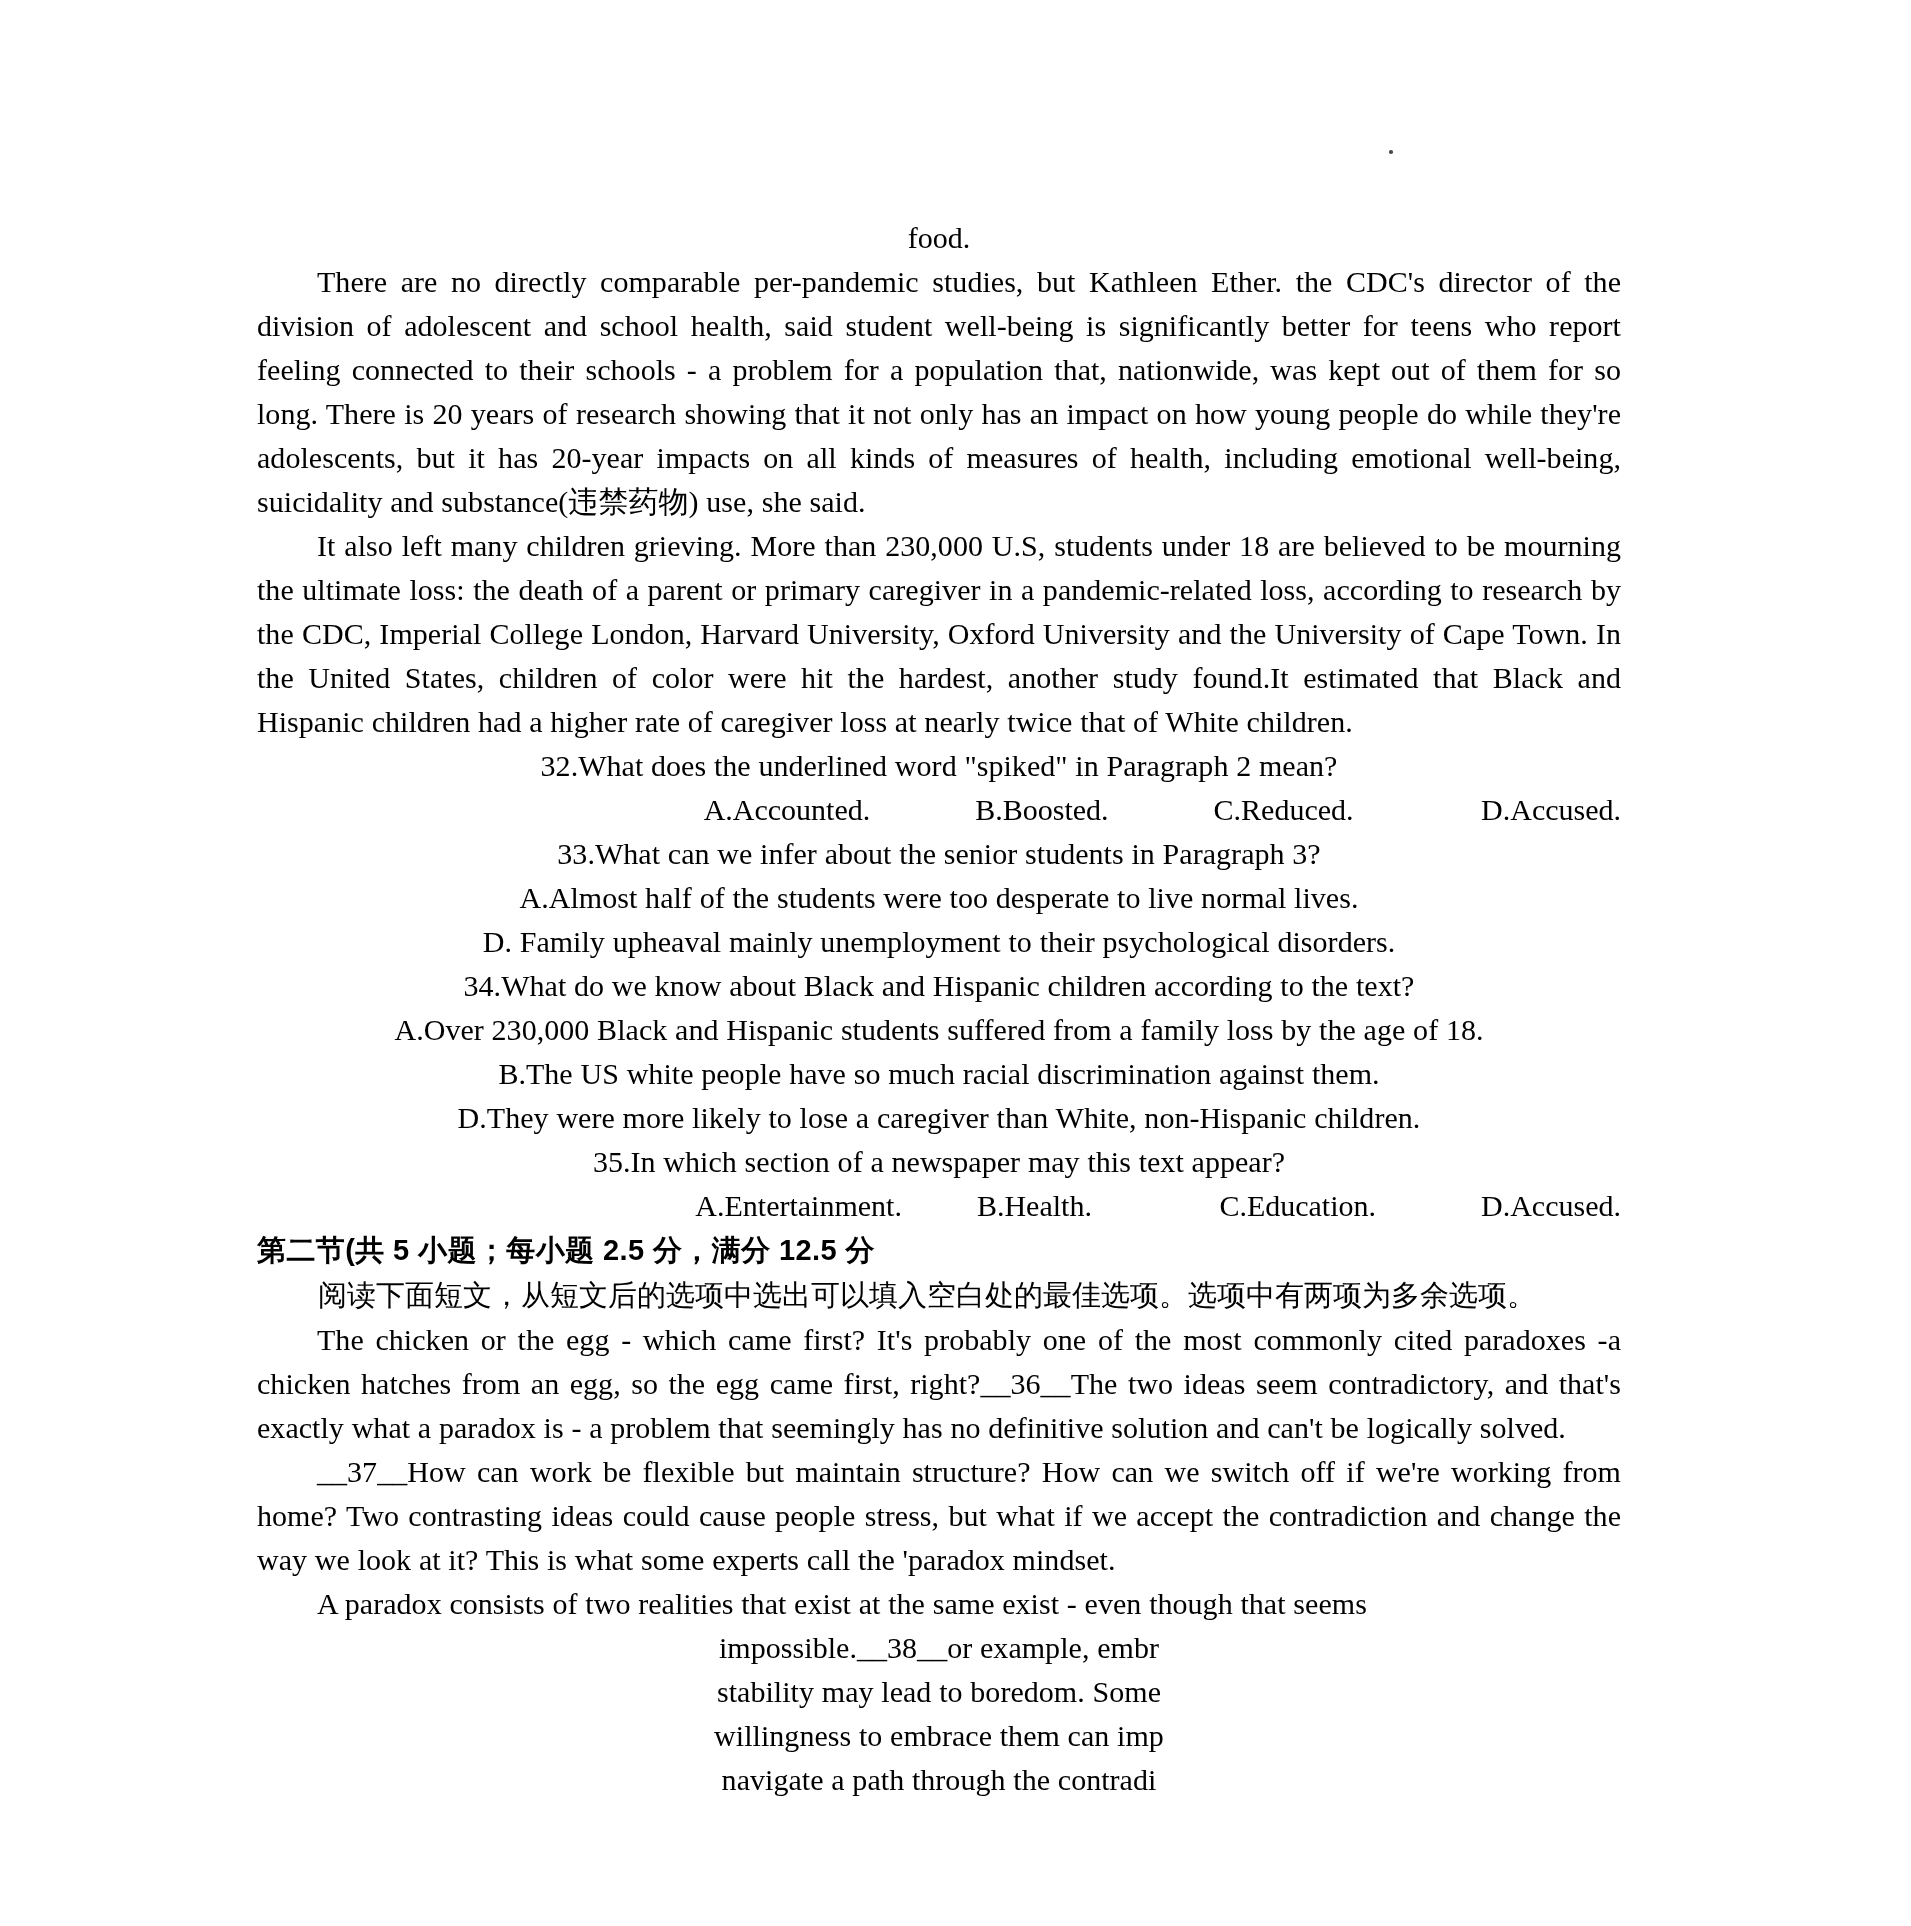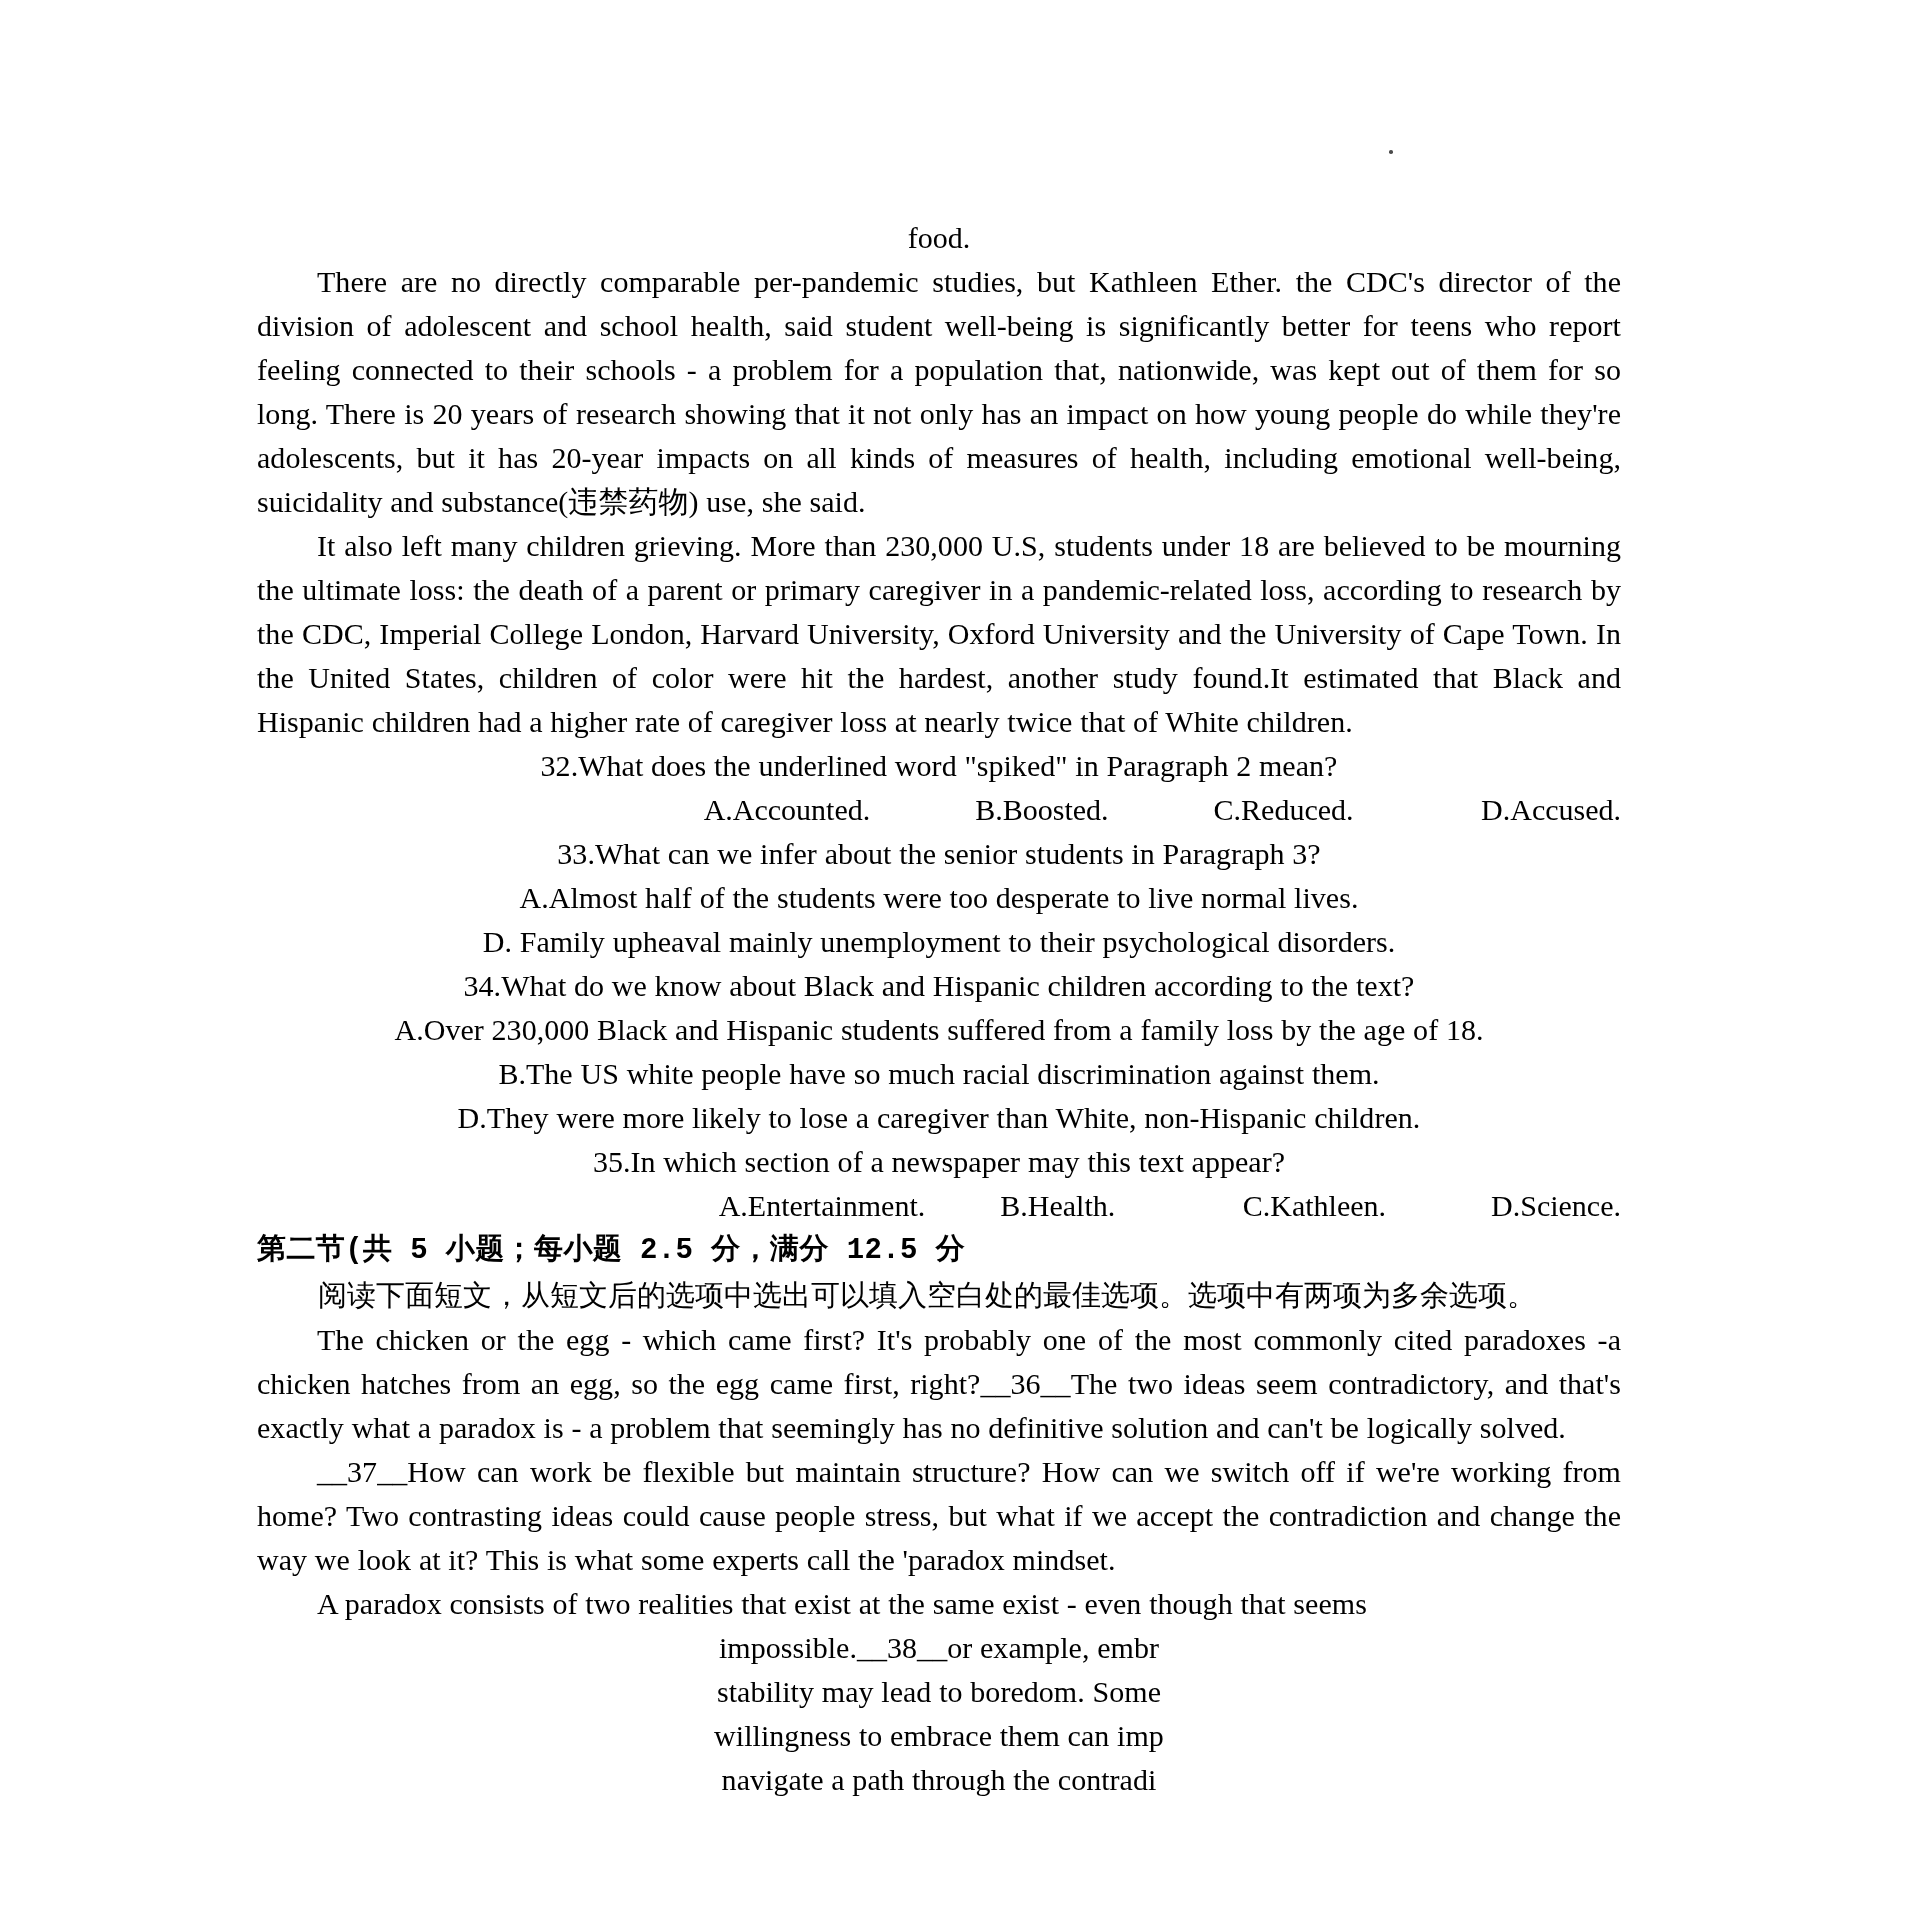--- a/index.html
+++ b/index.html
@@ -47,21 +47,21 @@
 
   .opts {
     font-size: 30px;
     line-height: 44px;
     margin: 0;
     white-space: pre;
     text-align: right;
   }
 
   .cn-head {
-    font-family: Liberation Mono, monospace;
+    font-family: Liberation Sans, sans-serif;
     font-weight: bold;
     font-size: 29px;
     line-height: 45px;
     margin: 0;
     letter-spacing: 0.4px;
   }
 
   .cn-body {
     font-family: Liberation Serif, serif;
     font-size: 29px;
@@ -104,21 +104,21 @@
     <p class="p nojust">33.What can we infer about the senior students in Paragraph 3?</p>
     <p class="p nojust">A.Almost half of the students were too desperate to live normal lives.</p>
     <p class="p nojust">D. Family upheaval mainly unemployment to their psychological disorders.</p>
 
     <p class="p nojust">34.What do we know about Black and Hispanic children according to the text?</p>
     <p class="p nojust">A.Over 230,000 Black and Hispanic students suffered from a family loss by the age of 18.</p>
     <p class="p nojust">B.The US white people have so much racial discrimination against them.</p>
     <p class="p nojust">D.They were more likely to lose a caregiver than White, non-Hispanic children.</p>
 
     <p class="p nojust">35.In which section of a newspaper may this text appear?</p>
-    <p class="opts">A.Entertainment.          B.Health.                 C.Kathleen.              D.Science.</p>
+    <p class="opts">A.Entertainment.          B.Health.                 C.Education.              D.Accused.</p>
 
     <p class="cn-head">第二节(共 5 小题；每小题 2.5 分，满分 12.5 分</p>
 
     <p class="cn-body indent">阅读下面短文，从短文后的选项中选出可以填入空白处的最佳选项。选项中有两项为多余选项。</p>
 
     <p class="p indent">The chicken or the egg - which came first? It's probably one of the most commonly cited paradoxes -a chicken hatches from an egg, so the egg came first, right?__36__The two ideas seem contradictory, and that's exactly what a paradox is - a problem that seemingly has no definitive solution and can't be logically solved.</p>
 
     <p class="p indent">__37__How can work be flexible but maintain structure? How can we switch off if we're working from home? Two contrasting ideas could cause people stress, but what if we accept the contradiction and change the way we look at it? This is what some experts call the 'paradox mindset.</p>
 
     <p class="p indent">A paradox consists of two realities that exist at the same exist - even though that seems</p>

